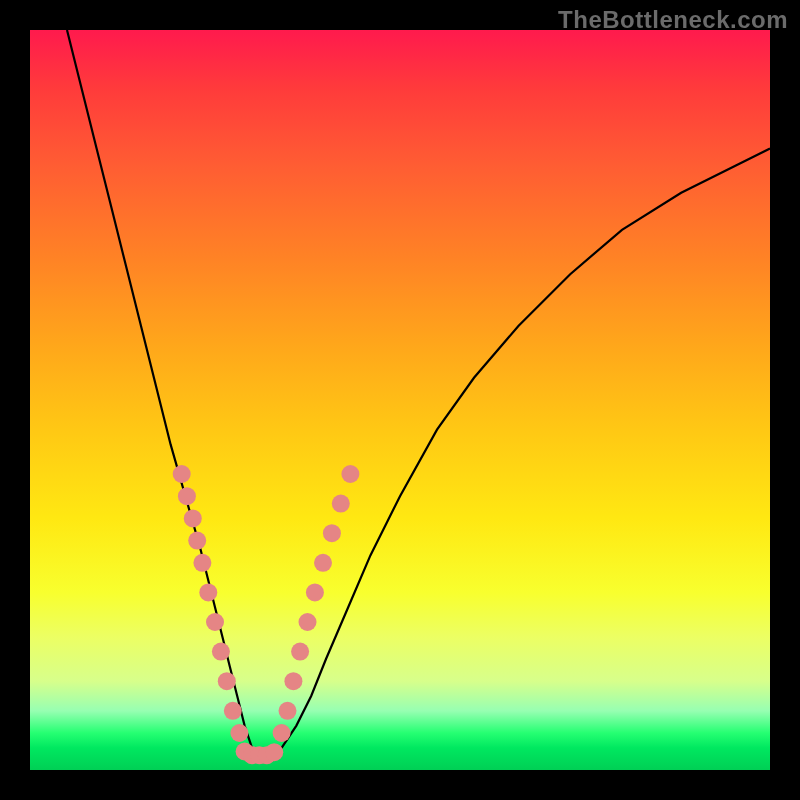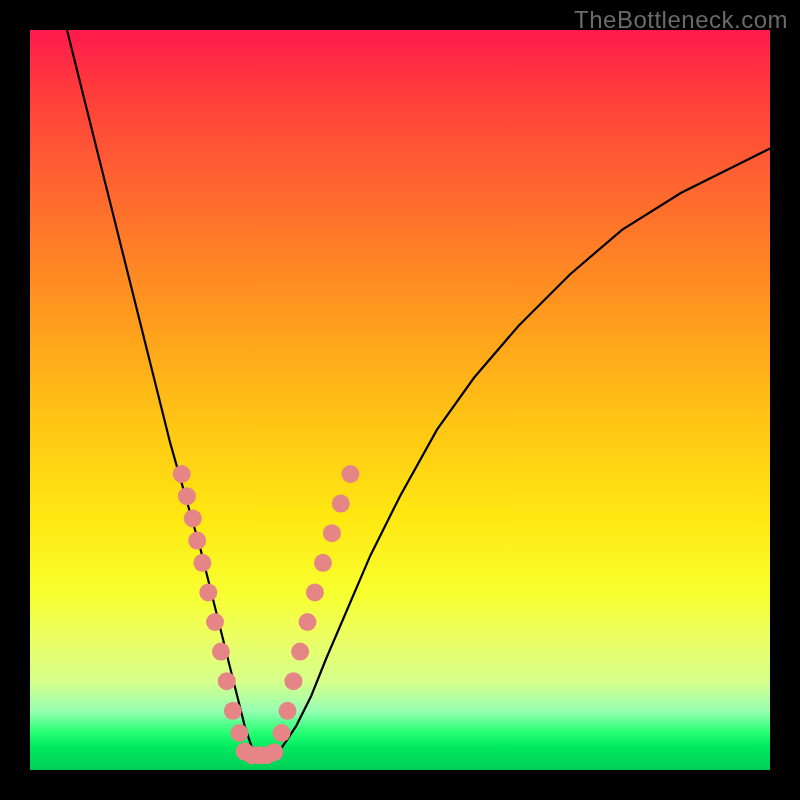--- a/index.html
+++ b/index.html
@@ -33,21 +33,21 @@
       #00e860 97%,
       #00cf55 100%
     );
   }
   .watermark {
     position: absolute;
     top: 6px;
     right: 12px;
     color: #6b6b6b;
     font-size: 24px;
-    font-weight: 400;
+    font-weight: 700;
     letter-spacing: 0.5px;
     z-index: 5;
   }
   svg.plot {
     position: absolute;
     left: 30px;
     top: 30px;
     width: 740px;
     height: 740px;
     z-index: 2;

